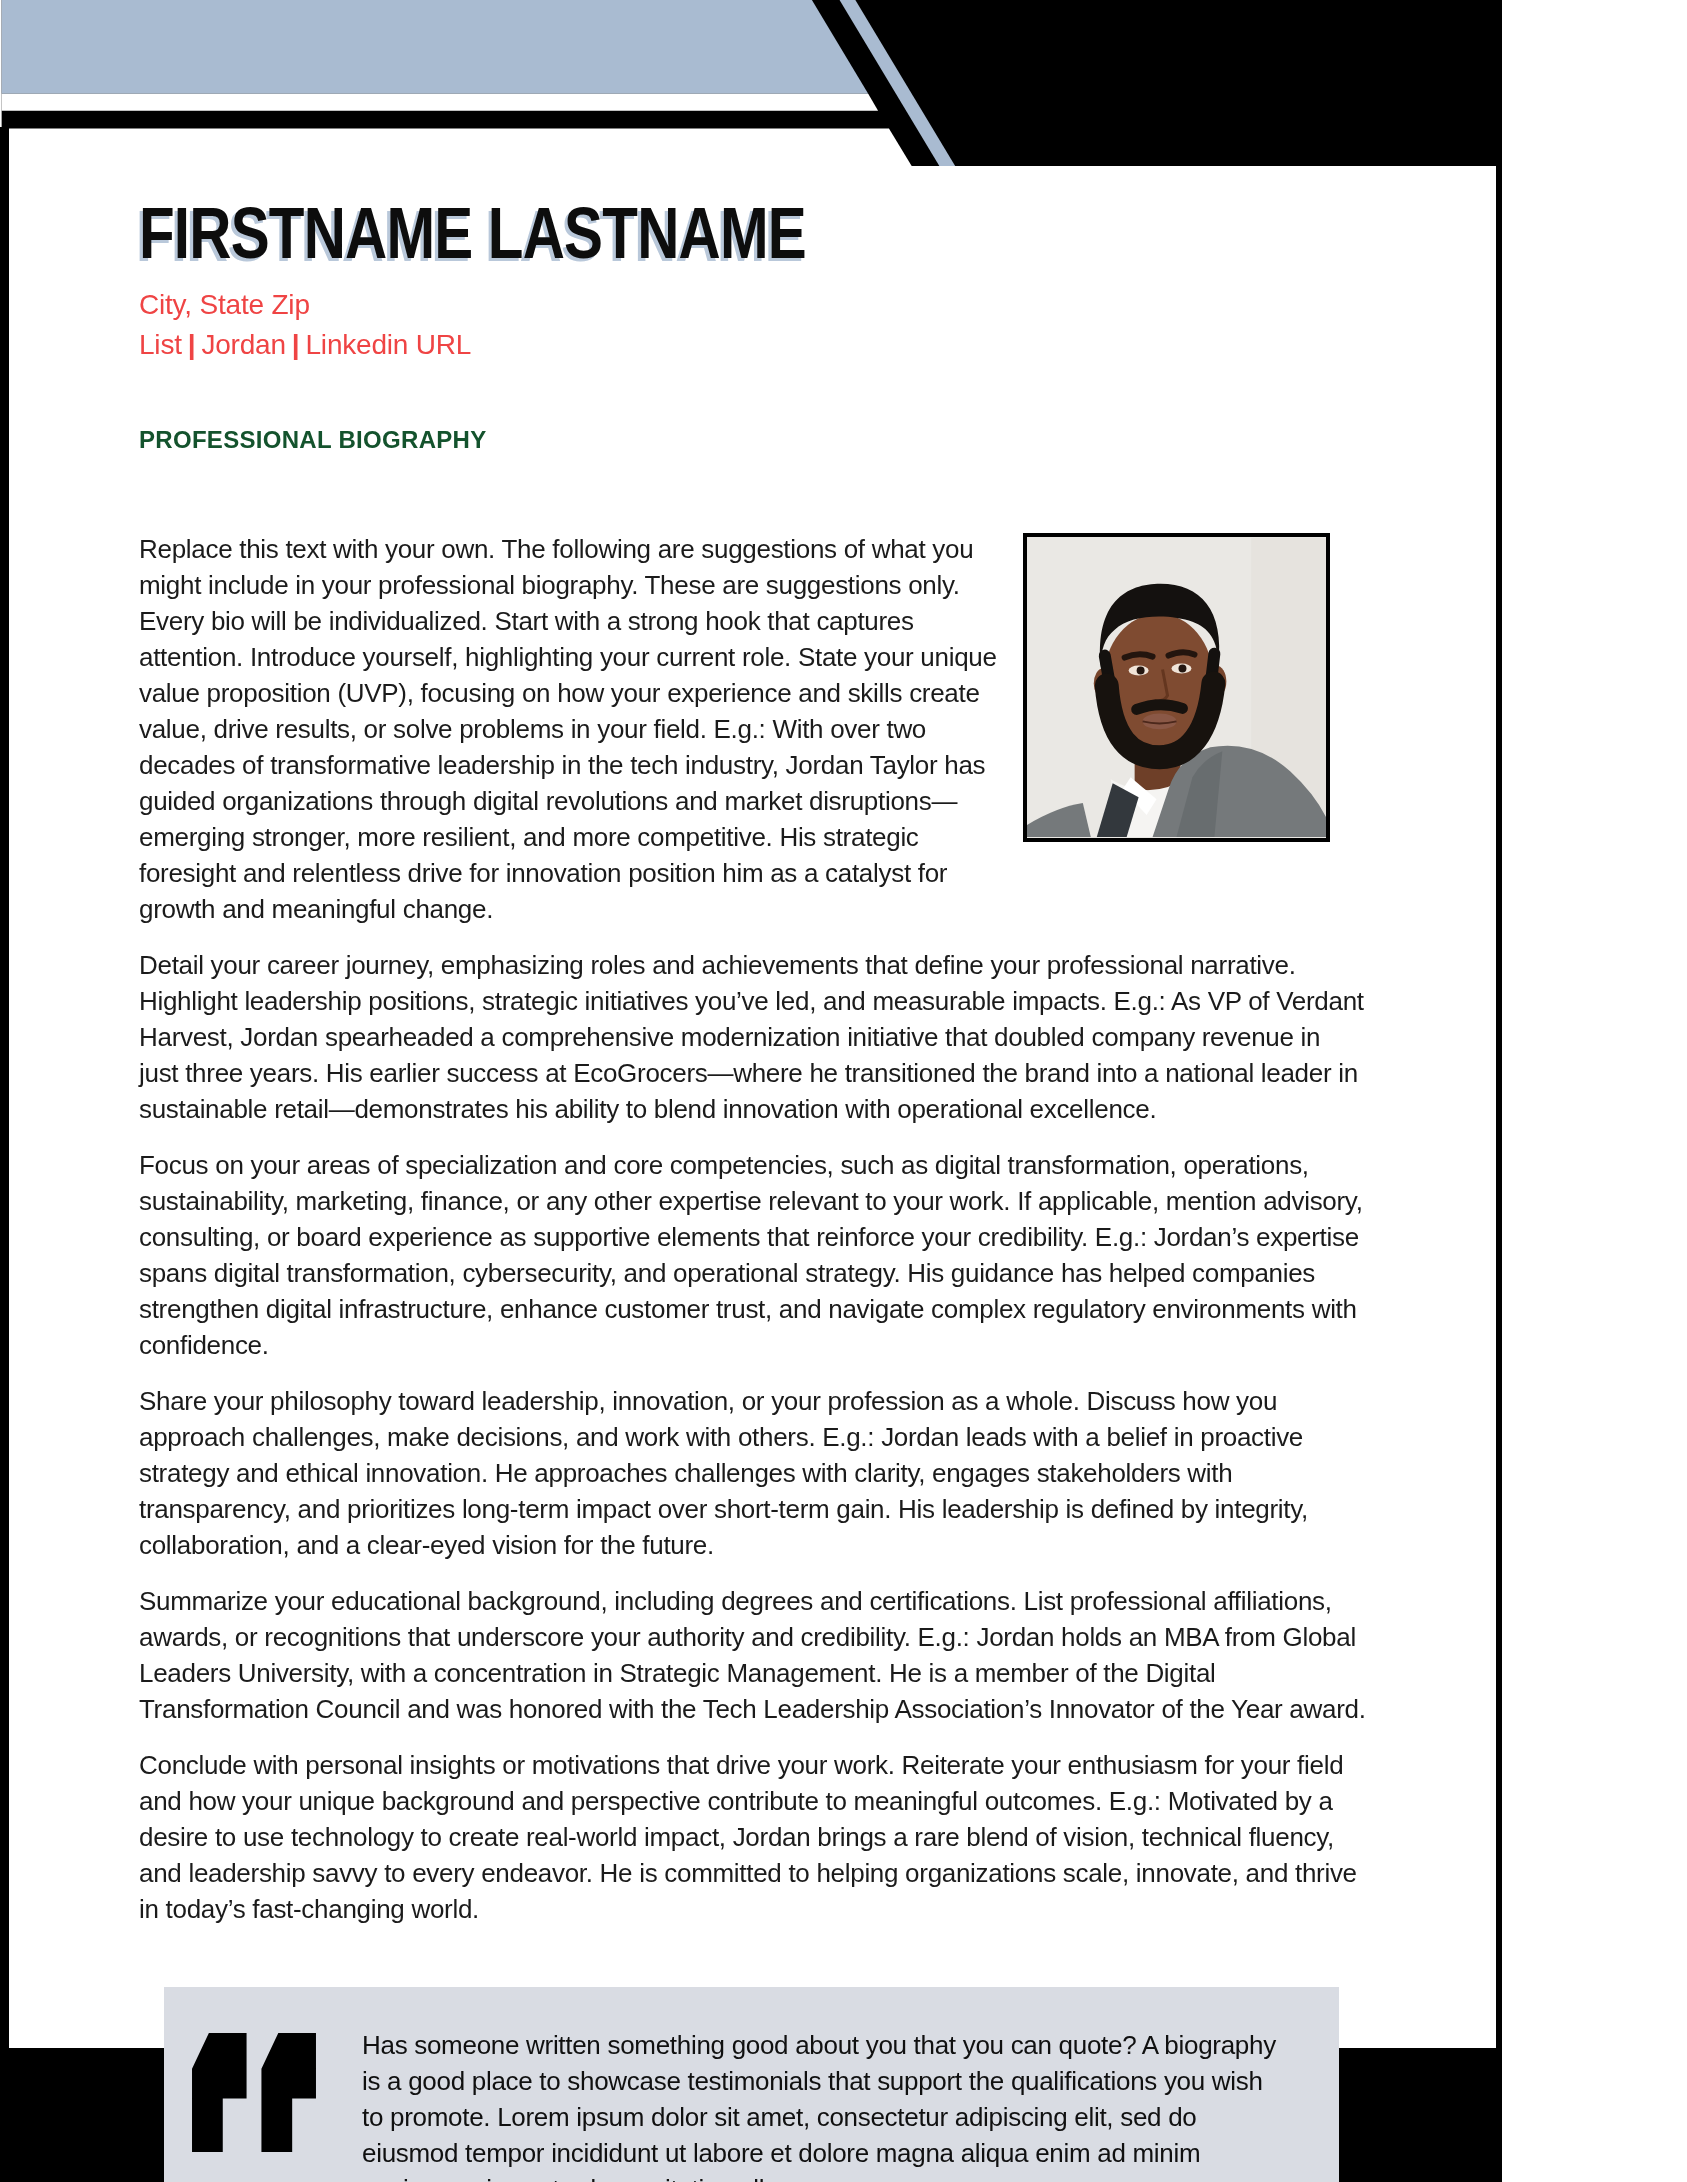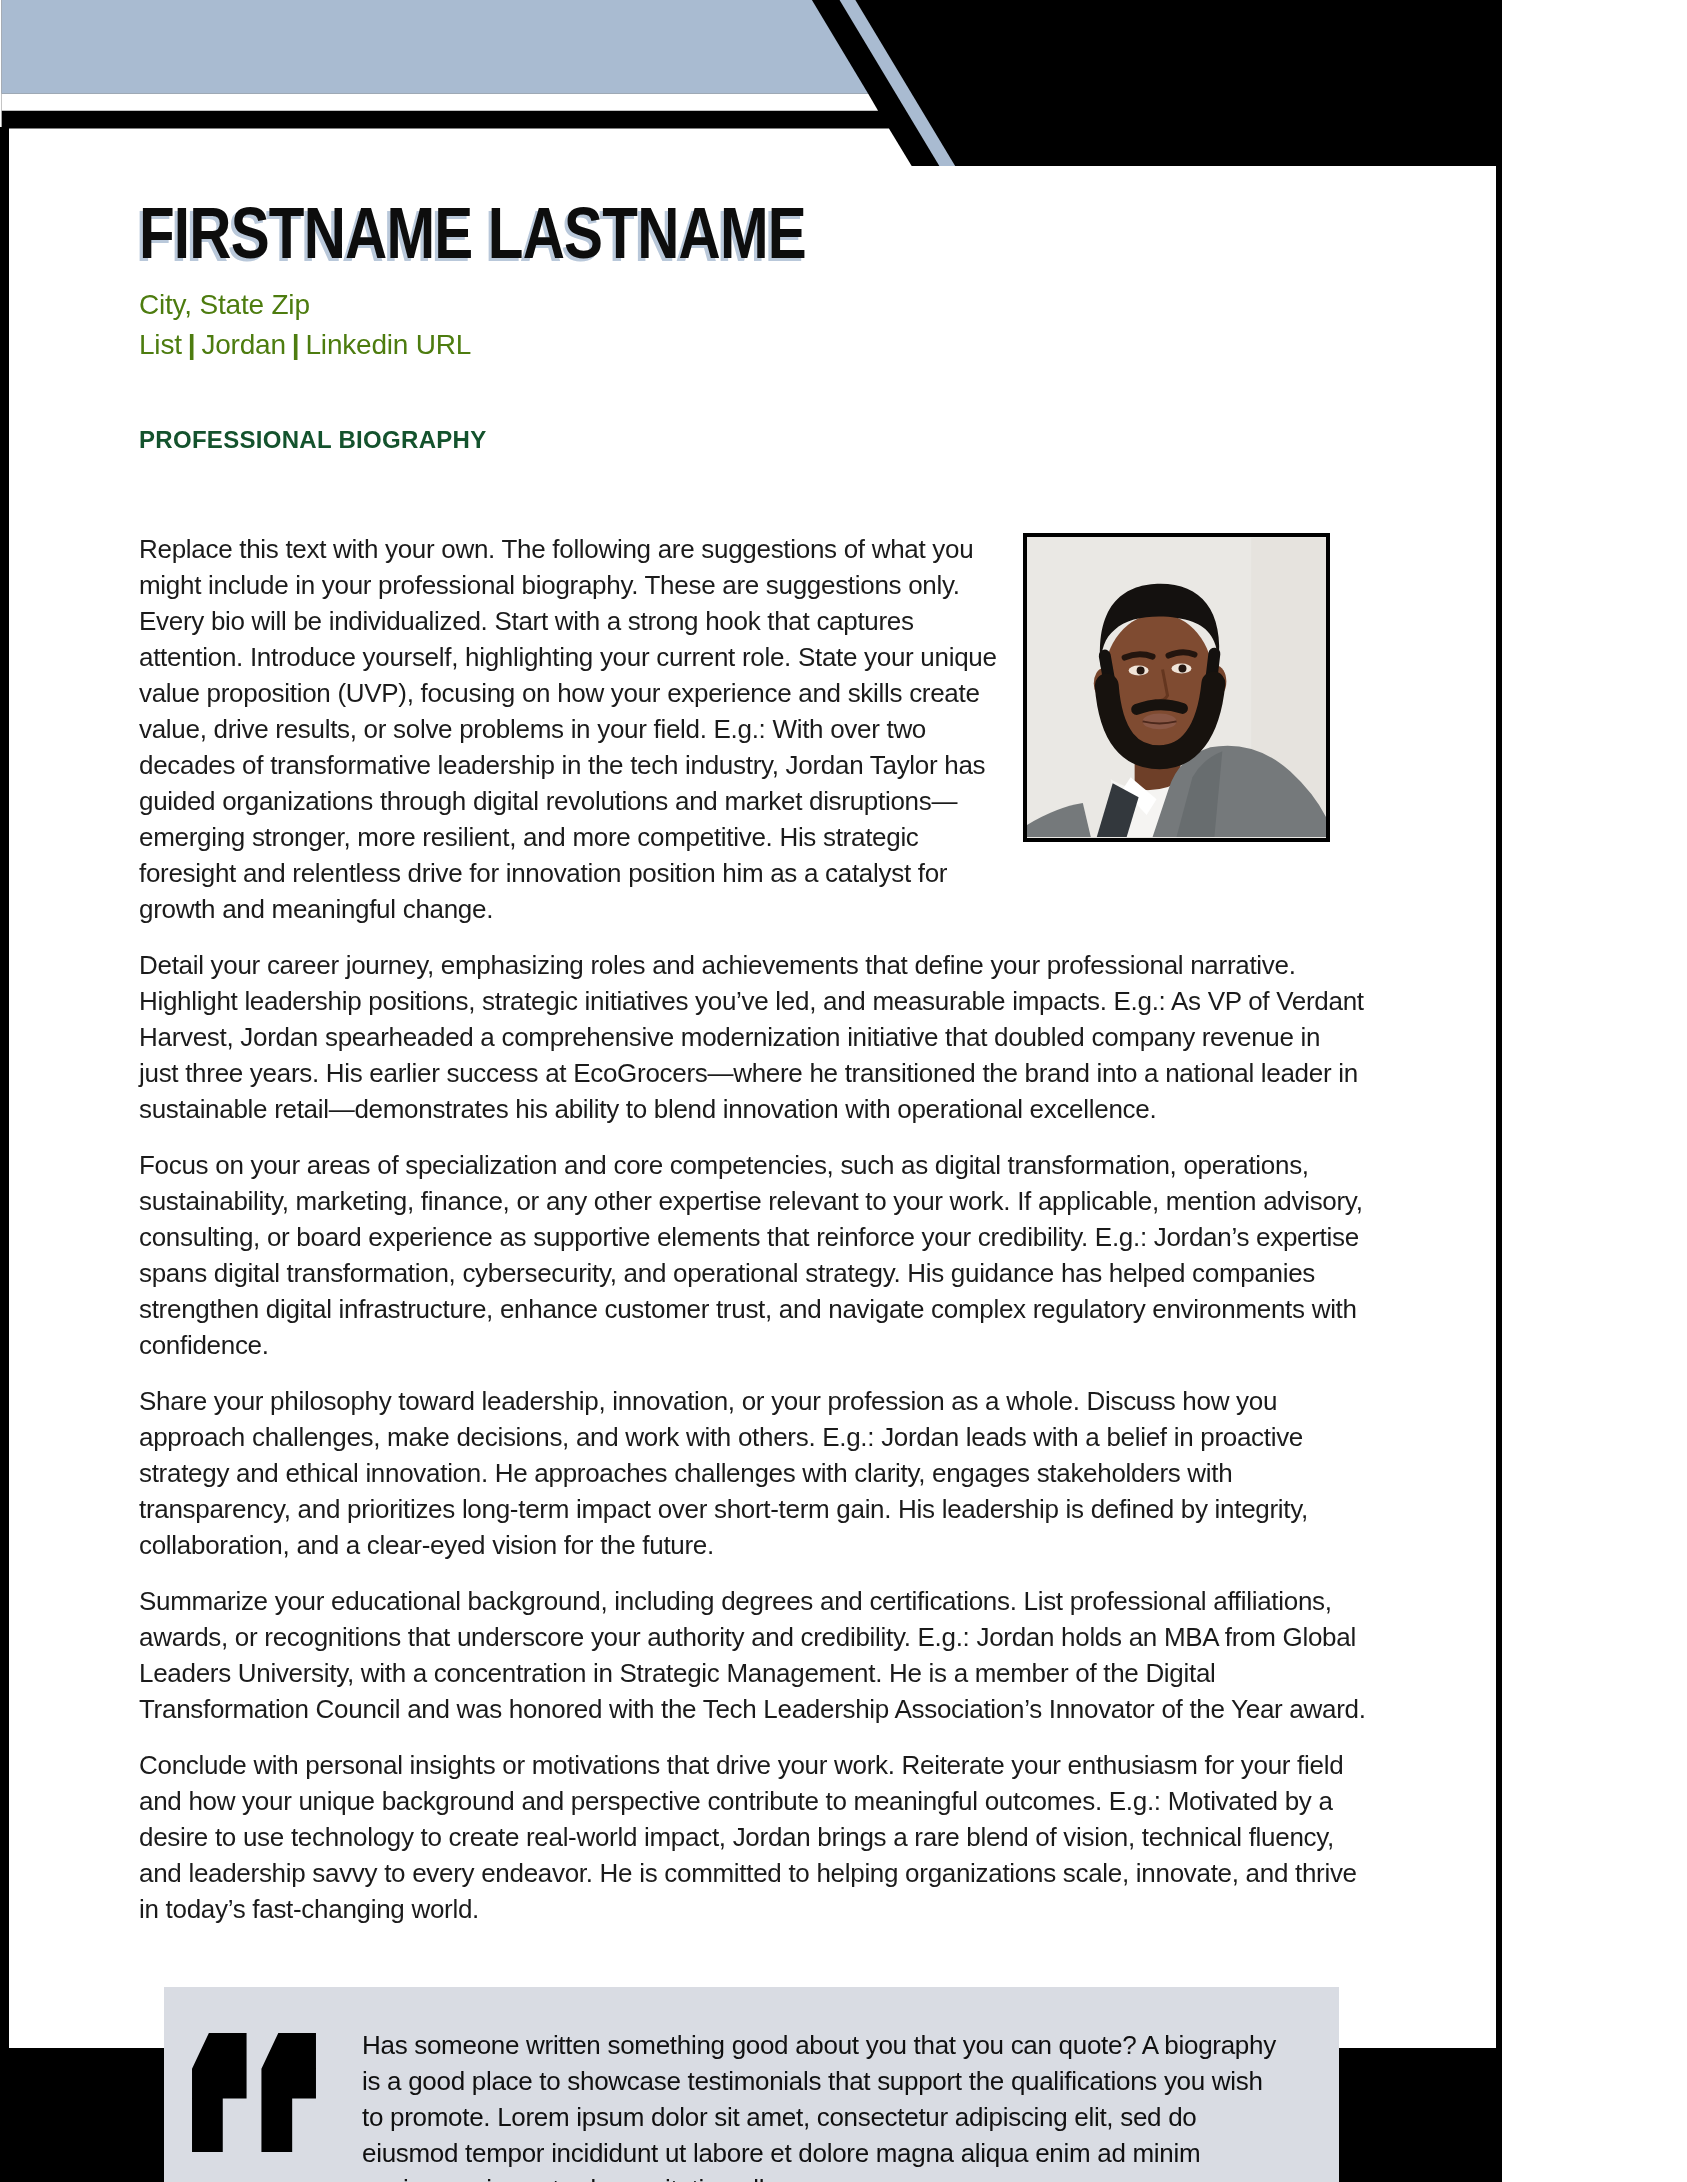--- a/index.html
+++ b/index.html
@@ -19,21 +19,21 @@
 
   .content{position:absolute;left:139px;right:136px;top:166px;}
 
   h1.name{
     margin:30px 0 0 0;
     font-size:73px;line-height:73px;font-weight:bold;color:#0d0d0d;
     letter-spacing:-1px;white-space:nowrap;
     transform:scaleX(0.80);transform-origin:left center;
     text-shadow:-4px 3px 0 #b9c8da;
   }
-  .contact{margin-top:16px;font-size:28px;line-height:40px;color:#4d7c0f;letter-spacing:-0.2px;}
+  .contact{margin-top:16px;font-size:28px;line-height:40px;color:#ef4444;letter-spacing:-0.2px;}
   .contact .sep{font-weight:bold;padding:0 6px;}
 
   h2.section{
     margin:55px 0 0 0;
     font-size:24px;line-height:40px;font-weight:bold;color:#14532d;letter-spacing:0.3px;
   }
 
   .bio{margin-top:71px;font-size:26px;line-height:36px;letter-spacing:-0.3px;}
   .bio p{margin:0 0 20px 0;}
   .bio::after{content:"";display:block;clear:both;}

